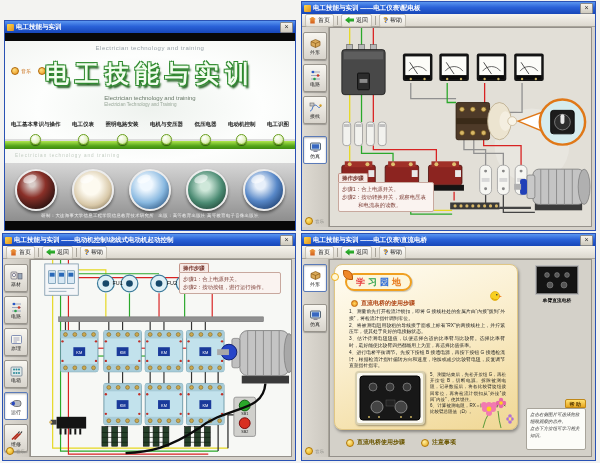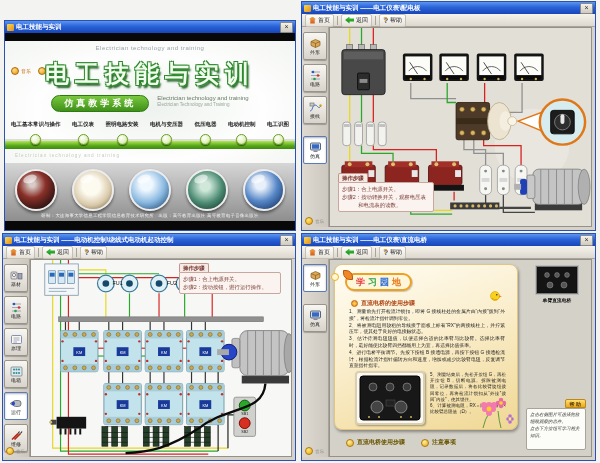--- a/index.html
+++ b/index.html
@@ -110,21 +110,20 @@
           <span class="smi"></span>
           <span>音乐</span>
         </span>
       <span class="it">
           <span class="smi"></span>
           <span>相关信息</span>
         </span>
     </div>
     <div class="bigtitle">电工技能与实训</div>
     <div class="badgerow">
-      <span class="badge">仿真教学系统</span>
       <span class="engcol">
         <span class="eng-sub">Electrician technology and training</span>
         <span class="eng-sub2">Electrician    Technology    and    Training</span>
       </span>
     </div>
     <div class="gbar"></div>
     <div class="menu">
       <span class="mitem">
           <span class="mlbl">电工基本常识与操作</span>
           <span class="mdot"></span>

